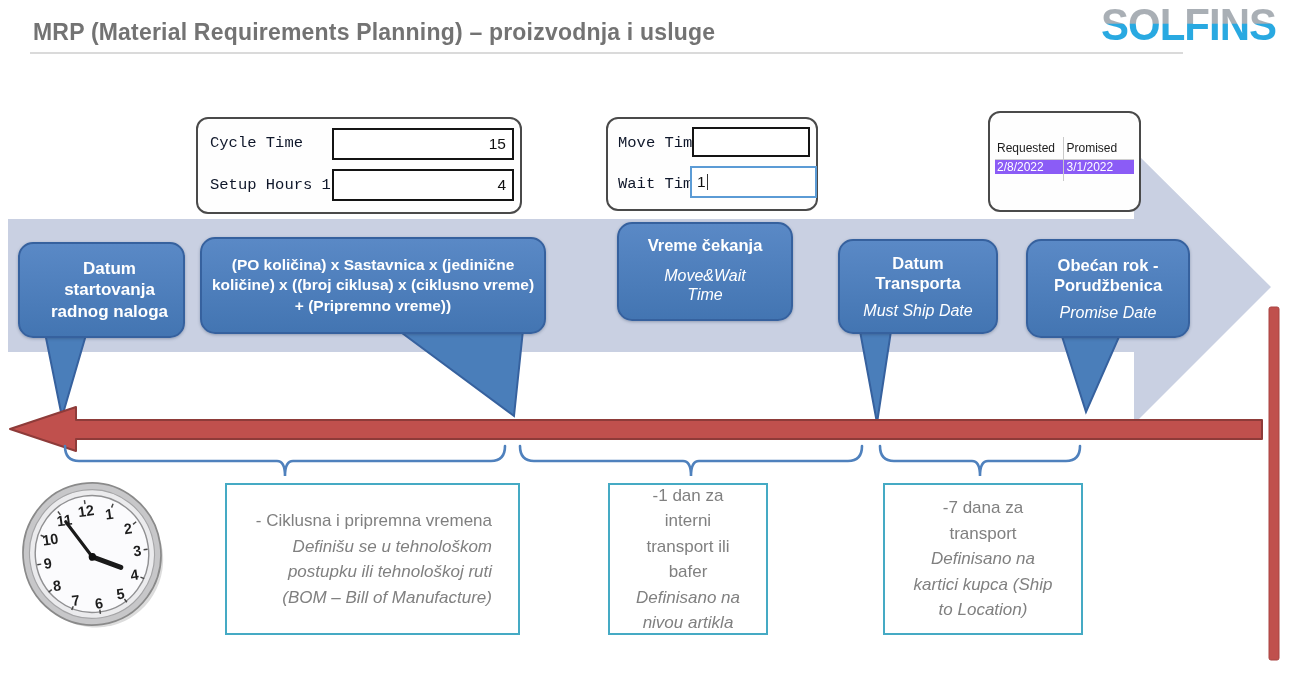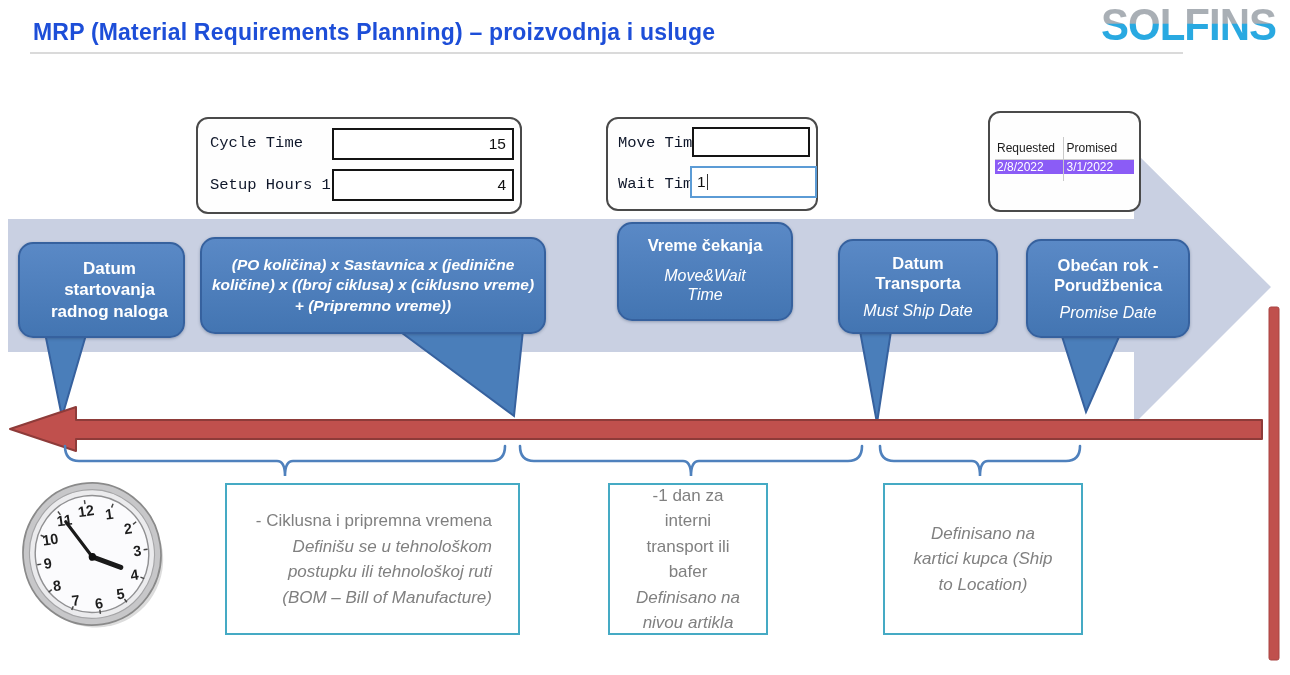--- a/index.html
+++ b/index.html
@@ -1,21 +1,21 @@
 <!DOCTYPE html>
 <html><head>
 <meta charset="utf-8">
 <style>
   html,body{margin:0;padding:0;background:#fff;}
   #canvas{position:relative;width:1290px;height:675px;background:#fff;overflow:hidden;
           font-family:"Liberation Sans",sans-serif;}
   .abs{position:absolute;}
 
   
-  .page-title{left:33px;top:19px;font-size:23px;font-weight:bold;color:#1d4ed8;letter-spacing:.2px;}
+  .page-title{left:33px;top:19px;font-size:23px;font-weight:bold;color:#737373;letter-spacing:.2px;}
   .title-underline{left:30px;top:52px;width:1153px;height:2px;background:#DADADA;}
   .logo{right:14px;top:0px;font-size:42px;font-weight:800;letter-spacing:-1px;
         transform:scaleY(1.05);transform-origin:top right;
         background:linear-gradient(180deg,#A9AFB5 0%,#A9AFB5 47%,#29A9E1 47%,#29A9E1 100%);
         -webkit-background-clip:text;background-clip:text;color:transparent;}
 
   
   #shapes{left:0;top:0;z-index:1;}
 
   
@@ -38,21 +38,21 @@
   .col-divider{position:absolute;left:73px;top:24px;height:44px;width:1px;background:#c9c9c9;}
 
   
   .callout{background:linear-gradient(180deg,#5A89C6,#4375B2);border:2.5px solid #36619E;
            border-radius:15px;color:#fff;text-align:center;display:flex;flex-direction:column;
            justify-content:center;gap:7px;z-index:2;box-shadow:0 1px 3px rgba(40,60,90,.35);}
   .co-title{font-weight:bold;font-size:16.5px;line-height:1.25;}
   .co-sub{font-style:italic;font-size:16px;line-height:1.2;}
   .c1{left:18px;top:242px;width:163px;height:92px;}
   .c1 .co-title{font-size:17px;padding-left:16px;}
-  .c2{left:200px;top:237px;width:346px;height:97px;padding:0 8px;box-sizing:border-box;font-style:italic;}
+  .c2{left:200px;top:237px;width:346px;height:97px;padding:0 8px;box-sizing:border-box;}
   .c2 .co-title{font-size:15.5px;line-height:1.32;}
   .c3{left:617px;top:222px;width:172px;height:95px;}
   .c3 .co-sub{max-width:104px;margin:4px auto;}
   .c4{left:838px;top:239px;width:160px;height:95px;padding:0 12px;box-sizing:border-box;}
   .c5{left:1026px;top:239px;width:160px;height:95px;}
 
   
   .note{border:2.5px solid #45AAC4;background:#fff;color:#808080;text-align:center;z-index:2;
         display:flex;flex-direction:column;justify-content:center;font-size:17px;line-height:1.5;}
   .note .detail{font-style:italic;}
@@ -135,20 +135,21 @@
 
   <div class="abs note n1">
     <div class="main">- Ciklusna i pripremna vremena</div>
     <div class="detail">Definišu se u tehnološkom postupku ili tehnološkoj ruti (BOM – Bill of Manufacture)</div>
   </div>
   <div class="abs note n2">
     <div class="main">-1 dan za interni transport ili bafer</div>
     <div class="detail">Definisano na nivou artikla</div>
   </div>
   <div class="abs note n3">
+    <div class="main">-7 dana za transport</div>
     <div class="detail">Definisano na kartici kupca (Ship to Location)</div>
   </div>
 
   <svg class="abs clock" viewBox="0 0 100 100">
     <ellipse cx="52" cy="54" rx="47" ry="46" fill="#b9b9b9" opacity=".5"></ellipse>
     <circle cx="50" cy="50" r="48" fill="#c7c7c9" stroke="#8a8a8a" stroke-width="1.2"></circle>
     <circle cx="50" cy="50" r="43.5" fill="#ebebed" stroke="#a5a5a7" stroke-width=".8"></circle>
     <circle cx="50" cy="50" r="39.5" fill="#fbfbfd" stroke="#909092" stroke-width="1"></circle>
     <g id="clock-marks">
         <line x1="50" y1="16" x2="50" y2="13.200000000000003" stroke="#444" stroke-width="1"></line>

